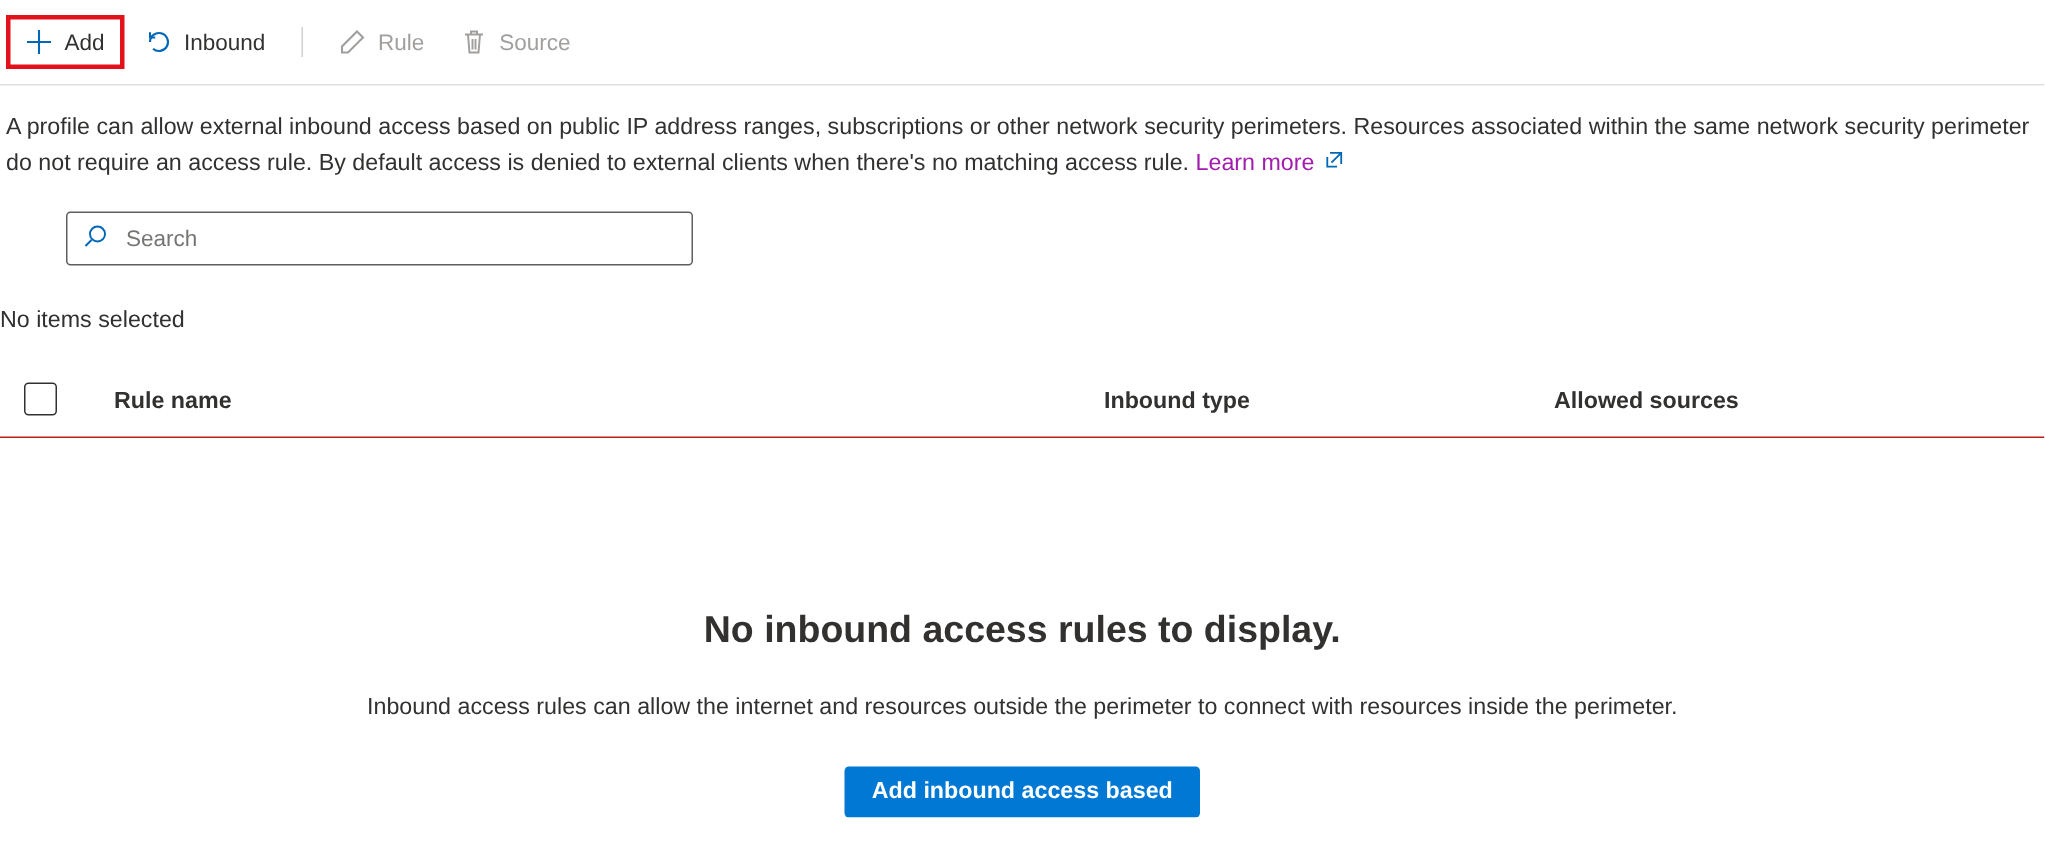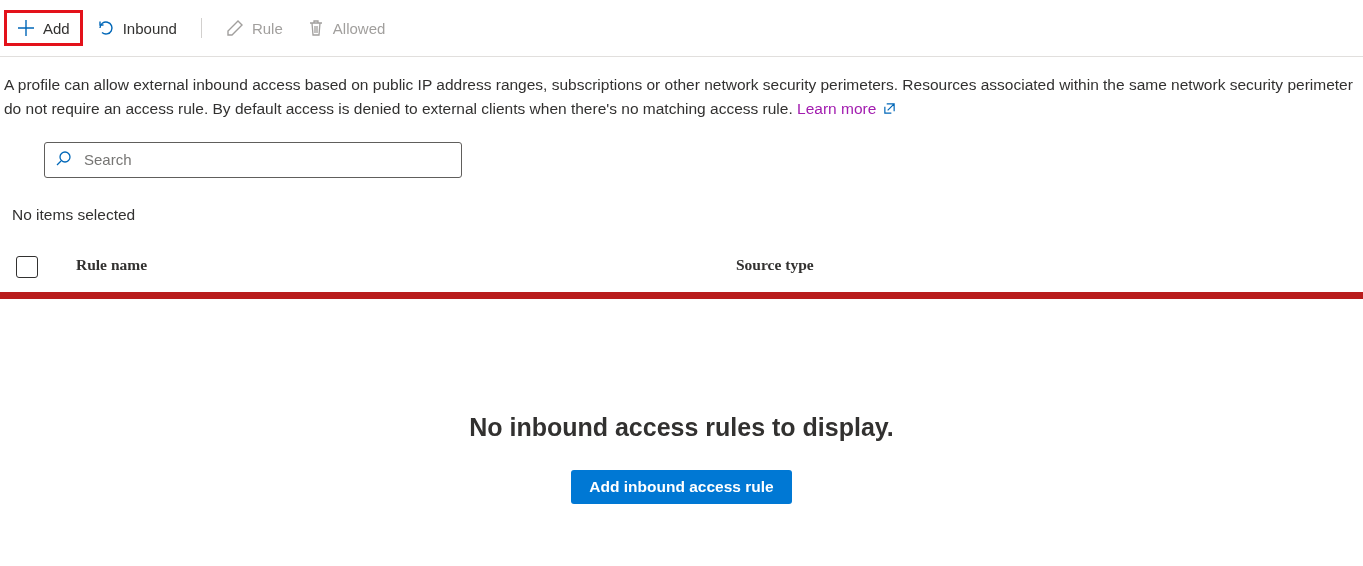--- a/index.html
+++ b/index.html
@@ -92,30 +92,29 @@
       flex: 1;
       font-size: 15px;
       font-family: inherit;
       color: #323130;
       background: transparent;
     }
     .search-box input::placeholder {
       color: #767573;
     }
     .selection-text {
-      margin: 28px 4px 0 12px;
+      margin: 28px 4px 0 0;
       font-size: 15.5px;
       color: #323130;
     }
     .table-header {
       display: flex;
-      align-items: flex-start;
+      align-items: flex-end;
       padding: 32px 4px 14px 16px;
-      border-bottom: 7px solid #b91c1c;
-      font-family: Liberation Serif, serif;
+      border-bottom: 1px solid #b91c1c;
     }
     .checkbox {
       width: 22px;
       height: 22px;
       border: 1.5px solid #323130;
       border-radius: 3px;
       background: #fff;
       margin-right: 38px;
       flex-shrink: 0;
     }
@@ -196,21 +195,21 @@
     </span>
     <span>Rule</span>
   </button>
 
   <button class="toolbar-btn disabled">
     <span class="icon">
       <svg width="18" height="18" viewBox="0 0 18 18">
           <path d="M3 4h12M7 4V2h4v2M5 4l1 12h6l1-12M8 7v7M10 7v7" stroke="#a19f9d" stroke-width="1.3" fill="none"></path>
         </svg>
     </span>
-    <span>Allowed</span>
+    <span>Source</span>
   </button>
 </div>
 
 <div class="description">
   <span>A profile can allow external inbound access based on public IP address ranges, subscriptions or other network security perimeters. Resources associated within the same network security perimeter do not require an access rule. By default access is denied to external clients when there's no matching access rule.</span>
   <a class="link">
     <span>Learn more</span>
     <span class="link-icon">
       <svg width="13" height="13" viewBox="0 0 14 14">
           <path d="M4 2h8v8M12 2L5 9M2 5v7h7" stroke="#0067b8" stroke-width="1.3" fill="none"></path>
@@ -229,19 +228,21 @@
     </span>
     <input type="text" placeholder="Search" style="">
   </div>
 </div>
 
 <div class="selection-text">No items selected</div>
 
 <div class="table-header">
   <div class="checkbox"></div>
   <div class="col col-rulename">Rule name</div>
-  <div class="col col-sourcetype">Source type</div>
+  <div class="col col-sourcetype">Inbound type</div>
+  <div class="col col-allowed">Allowed sources</div>
 </div>
 
 <div class="empty-state">
   <div class="empty-title">No inbound access rules to display.</div>
-  <button class="primary-btn">Add inbound access rule</button>
+  <div class="empty-subtitle">Inbound access rules can allow the internet and resources outside the perimeter to connect with resources inside the perimeter.</div>
+  <button class="primary-btn">Add inbound access based</button>
 </div>
 
 </body></html>

